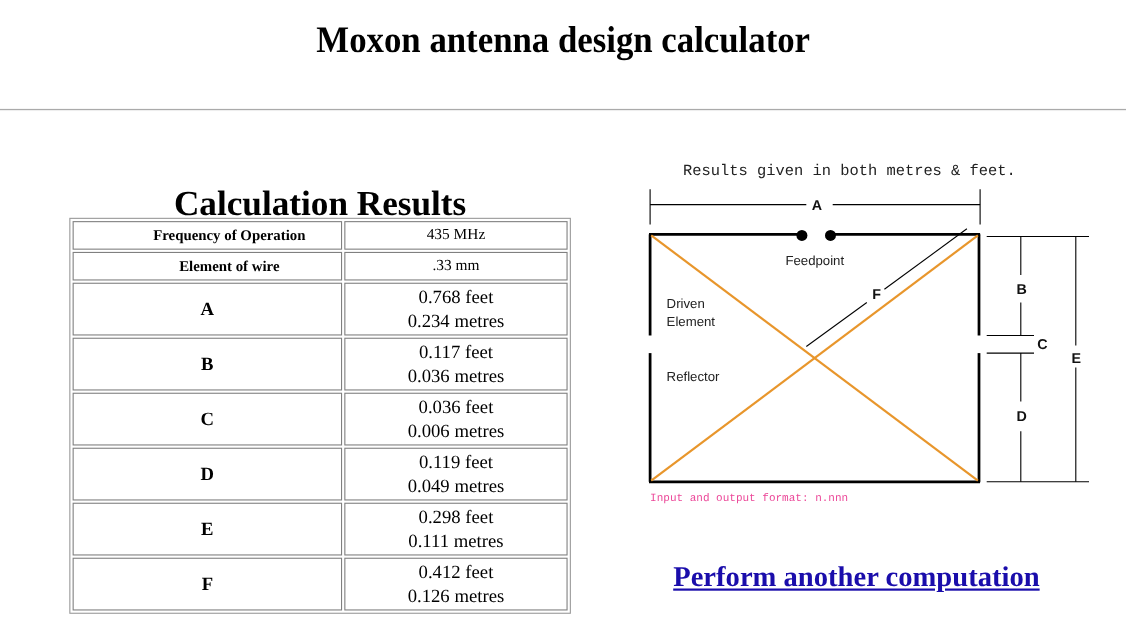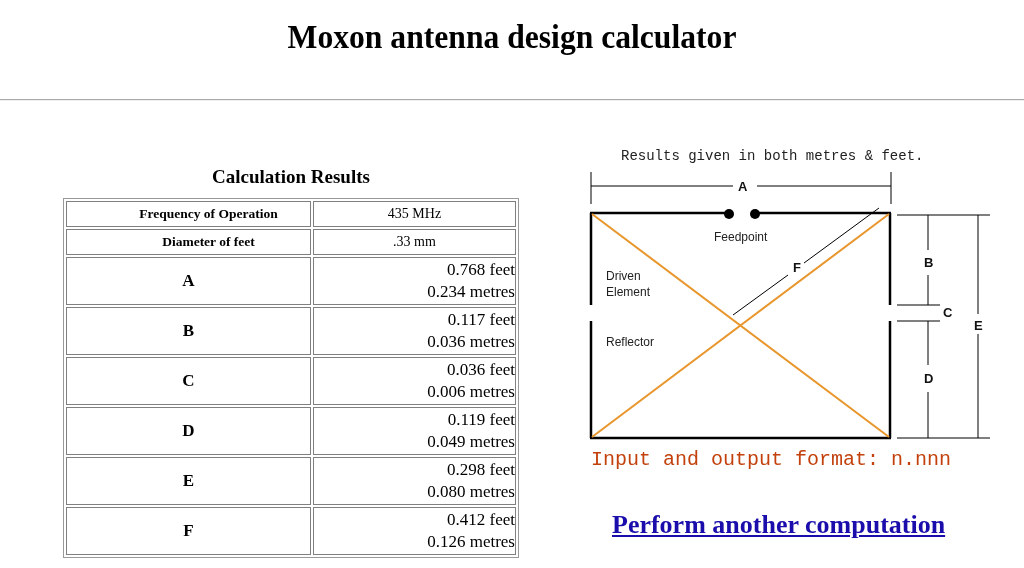--- a/index.html
+++ b/index.html
@@ -1,53 +1,53 @@
 <!DOCTYPE html>
 <html><head>
 <meta charset="utf-8">
 <style>
   html, body { margin:0; padding:0; background:#fff; }
   body { width:1024px; height:568px; position:relative; overflow:hidden; font-family:"Liberation Serif", serif; color:#000; }
   .page-title { position:absolute; left:0; top:18px; width:1024px; text-align:center; font-size:34px; font-weight:bold; margin:0; letter-spacing:0; transform:scaleX(0.93); transform-origin:center; }
   .hr { position:absolute; left:0; top:99px; width:1024px; height:0; border-top:1px solid #aaa; border-bottom:1px solid #eee; }
-  .results-title { position:absolute; left:64px; top:166px; width:454px; text-align:center; font-size:19px; font-weight:bold; margin:0; }
+  .results-title { position:absolute; left:64px; top:166px; width:454px; text-align:center; font-size:32px; font-weight:bold; margin:0; }
   table.results { position:absolute; left:63px; top:198px; width:456px; border:1px solid #999; border-collapse:separate; border-spacing:2px; }
   table.results td { border:1px solid #808080; text-align:center; padding:0; }
   table.results td.lbl { width:203px; font-weight:bold; }
   table.results tr.small td.lbl { font-size:13.5px;padding-left:40px; }
   table.results tr.small td.val { font-size:14px; }
   table.results tr.small td { height:24px; }
   table.results tr.big td { height:46px; }
   table.results tr.big td.lbl { font-size:17px; }
   table.results tr.big td.val { font-size:17px; line-height:22px; }
-  .val span { display:block;text-align:right; }
+  .val span { display:block; }
   .diagram { position:absolute; left:580px; top:140px; width:440px; height:330px; }
   .sans { font-family:Liberation Mono, monospace; }
   .caption-top { position:absolute; left:621px; top:148px; font-size:14px; color:#222; }
-  .caption-bottom { position:absolute; left:591px; top:448px; font-size:20px; color:#c2410c; }
+  .caption-bottom { position:absolute; left:591px; top:448px; font-size:10px; color:#ec4899; }
   .lbl-svg { font-family:"Liberation Sans", sans-serif; font-size:12px; fill:#222; }
   .lbl-bold { font-family:"Liberation Sans", sans-serif; font-size:13px; font-weight:bold; fill:#111; }
   .another-link { position:absolute; left:612px; top:478px; font-size:26px; font-weight:bold; color:#1a0dab; text-decoration:underline;margin-top:32px; }
 </style>
 </head>
 <body>
 
 <h1 class="page-title">Moxon antenna design calculator</h1>
 <div class="hr"></div>
 
 <h2 class="results-title">Calculation Results</h2>
 
 <table class="results">
   <tbody>
       <tr class="small">
     <td class="lbl">Frequency of Operation</td>
     <td class="val">435 MHz</td>
   </tr>
   <tr class="small">
-    <td class="lbl">Diameter of feet</td>
+    <td class="lbl">Element of wire</td>
     <td class="val">.33 mm</td>
   </tr>
   <tr class="big">
     <td class="lbl">A</td>
     <td class="val">
           <span>0.768 feet</span>
           <span>0.234 metres</span>
         </td>
   </tr>
   <tr class="big">
@@ -68,21 +68,21 @@
     <td class="lbl">D</td>
     <td class="val">
           <span>0.119 feet</span>
           <span>0.049 metres</span>
         </td>
   </tr>
   <tr class="big">
     <td class="lbl">E</td>
     <td class="val">
           <span>0.298 feet</span>
-          <span>0.080 metres</span>
+          <span>0.111 metres</span>
         </td>
   </tr>
   <tr class="big">
     <td class="lbl">F</td>
     <td class="val">
           <span>0.412 feet</span>
           <span>0.126 metres</span>
         </td>
   </tr>
 </tbody>

